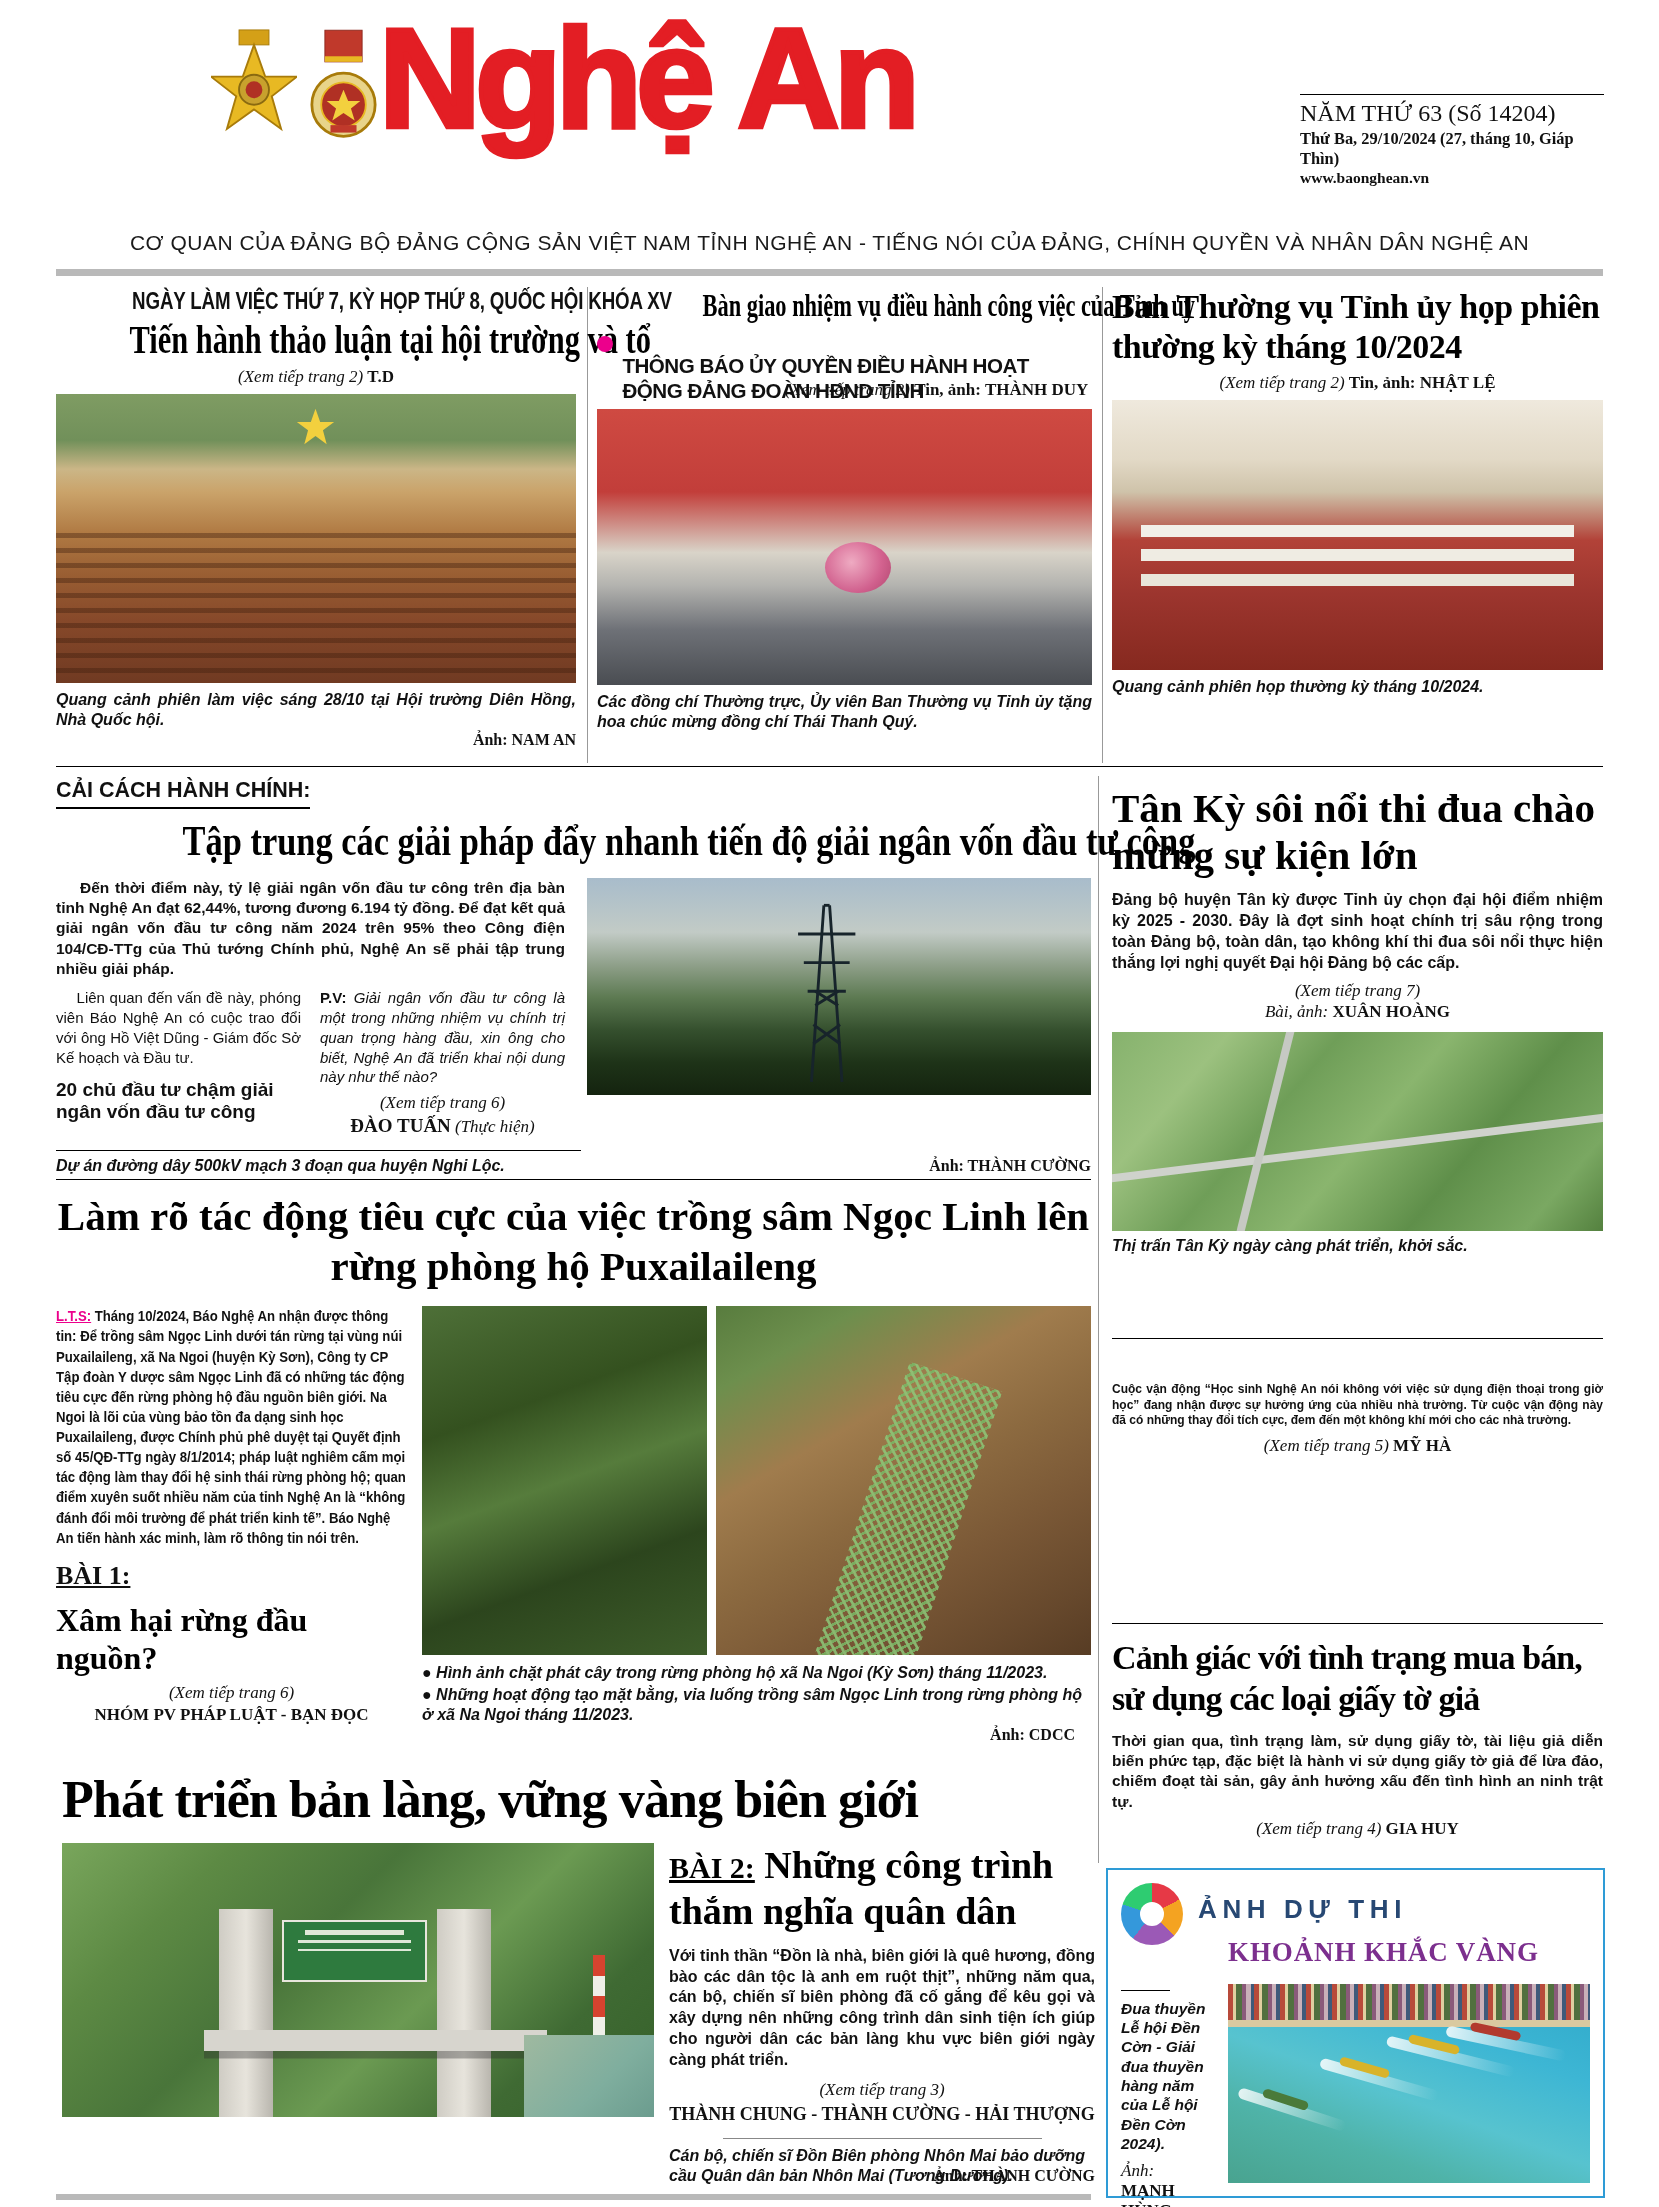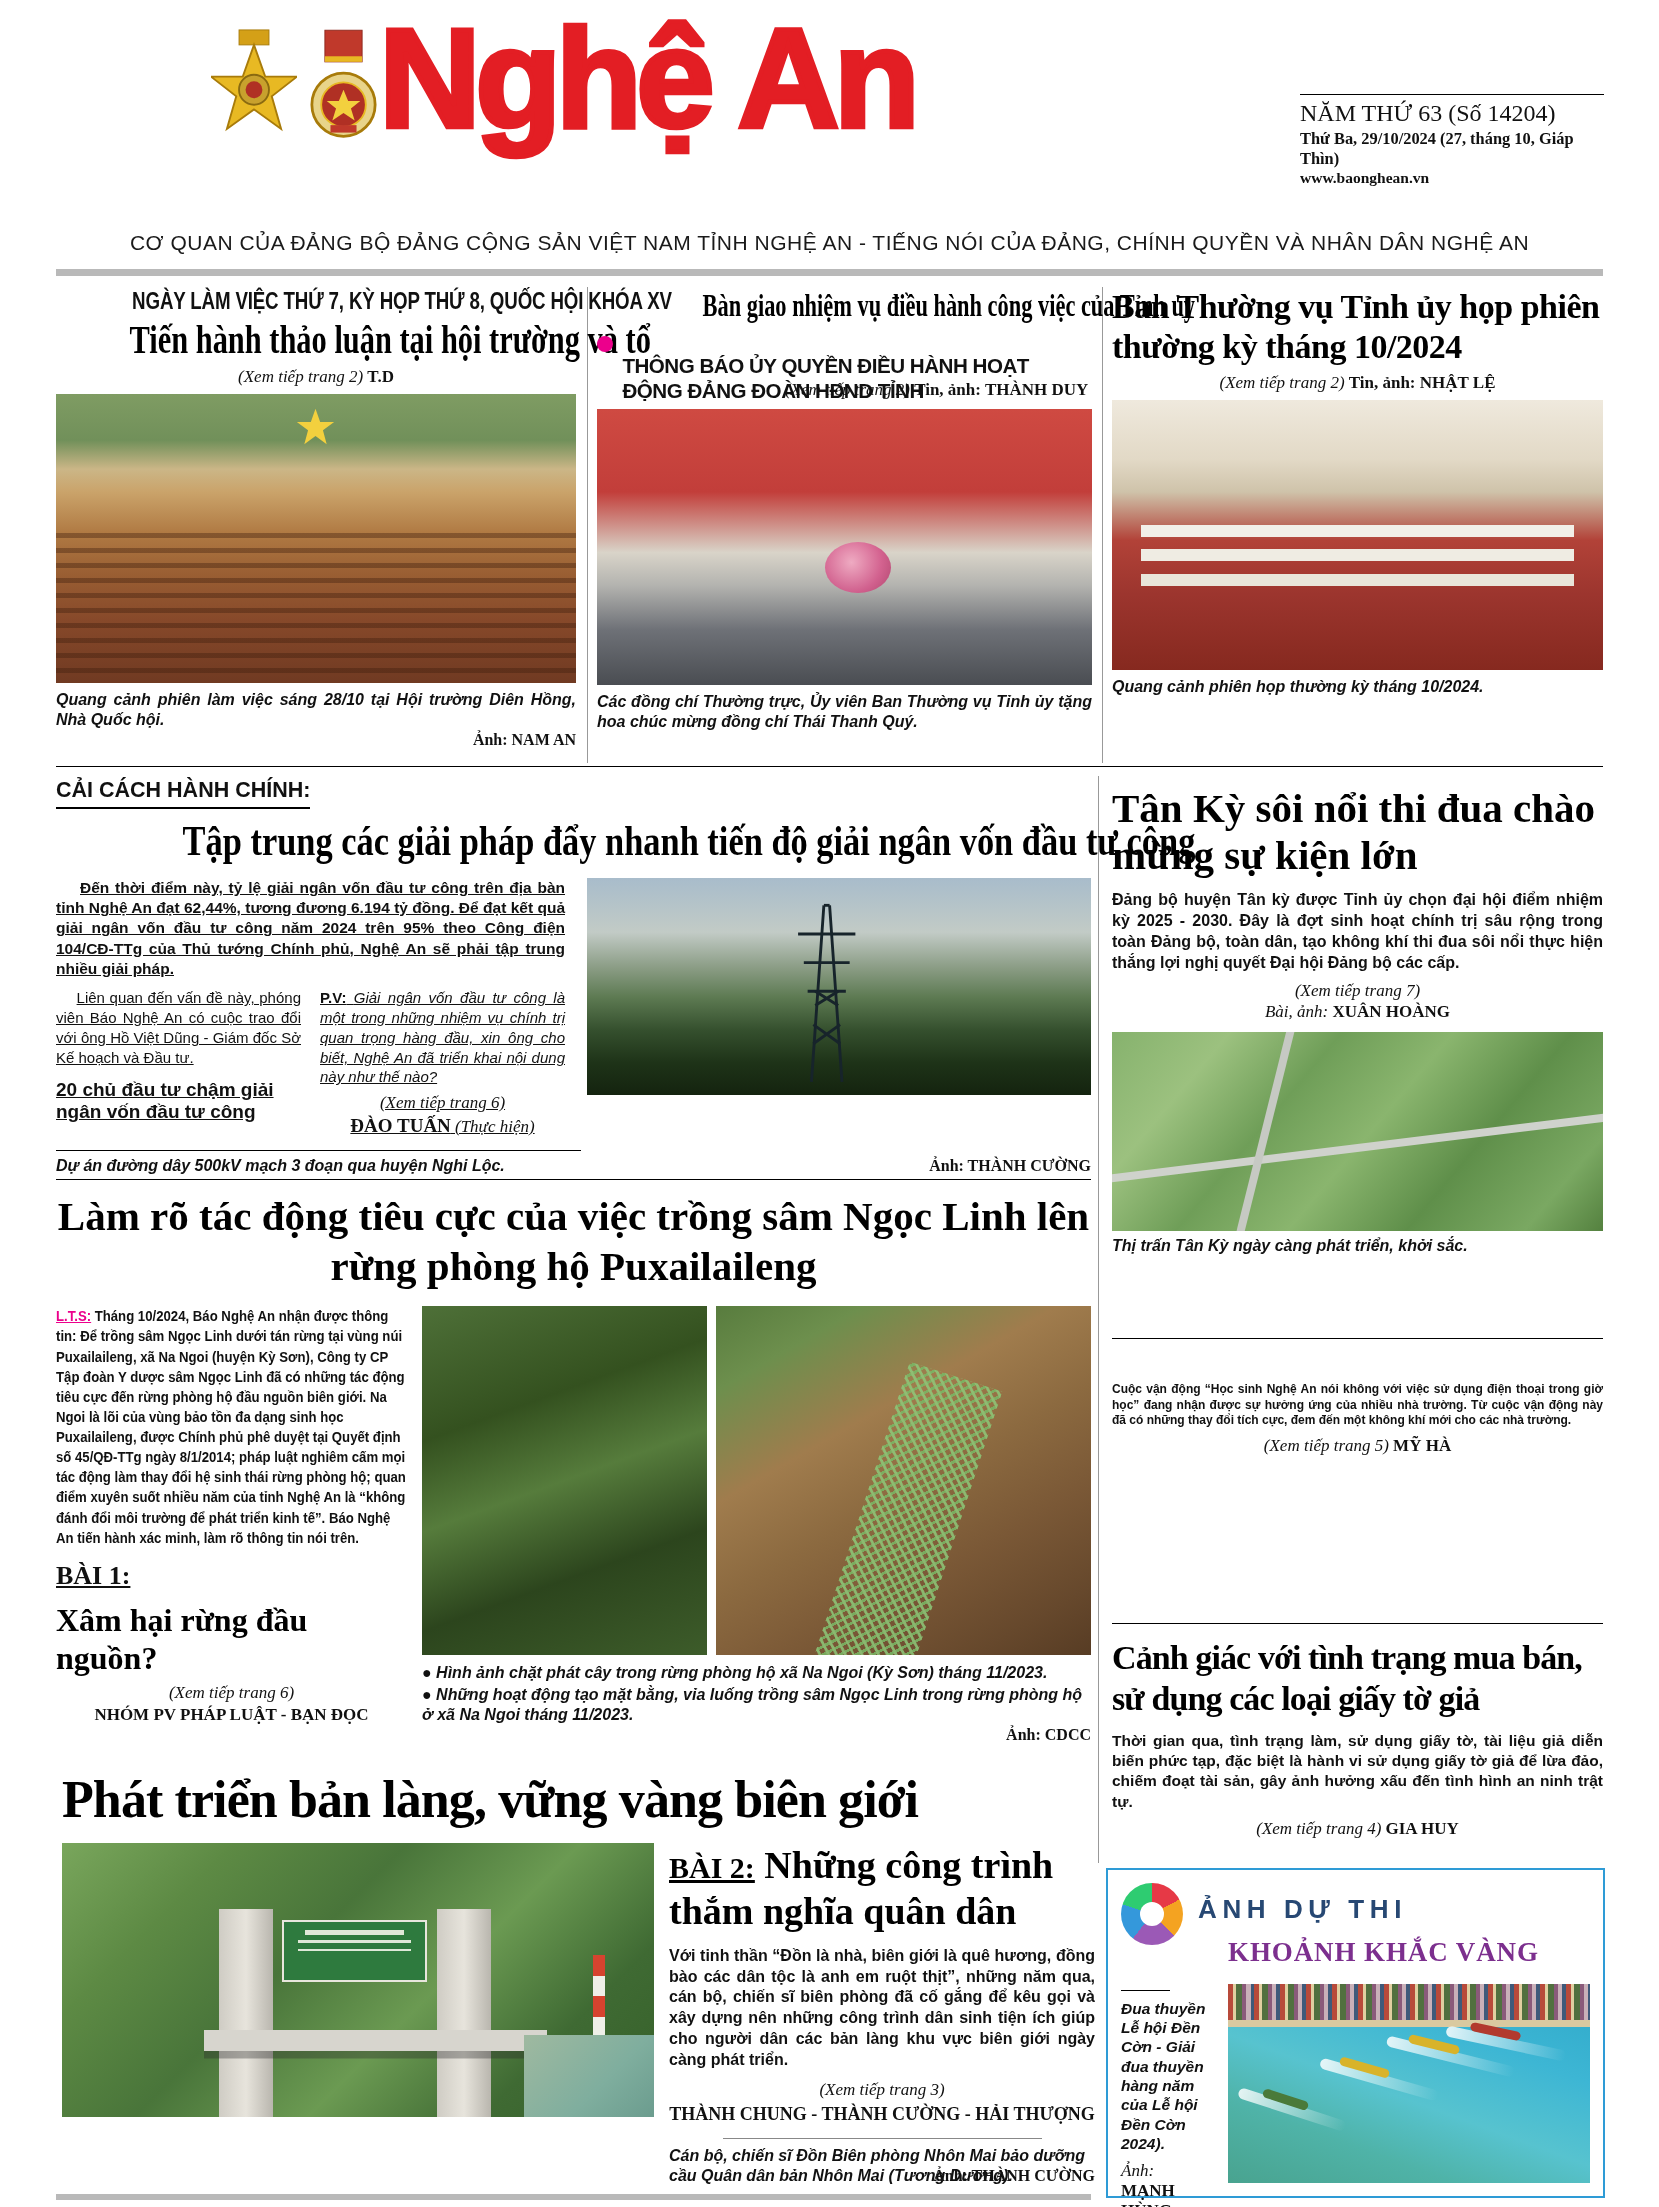--- a/index.html
+++ b/index.html
@@ -184,21 +184,21 @@
       <span>Quang cảnh phiên họp thường kỳ tháng 10/2024.</span>
     </div>
   </div>
 
   <div class="abs hline" style="left:56px; top:766px; width:1547px;"></div>
   <div class="abs vline" style="left:1098px; top:776px; height:1087px;"></div>
 
   <div class="abs" style="left:56px; top:778px; width:1035px;">
     <div><span class="section-label">CẢI CÁCH HÀNH CHÍNH:</span></div>
     <div class="ctr" style="margin-top:7.5px;"><span class="cx hl" style="transform:scaleX(.8); font-size:43px;">Tập trung các giải pháp đẩy nhanh tiến độ giải ngân vốn đầu tư công</span></div>
-    <div style="display:flex; gap:22px; margin-top:11.2px;text-decoration:underline;">
+    <div style="display:flex; gap:22px; margin-top:11.2px;">
       <div style="width:511px;">
         <div class="lead just" style="text-indent:24px;">Đến thời điểm này, tỷ lệ giải ngân vốn đầu tư công trên địa bàn tỉnh Nghệ An đạt 62,44%, tương đương 6.194 tỷ đồng. Để đạt kết quả giải ngân vốn đầu tư công năm 2024 trên 95% theo Công điện 104/CĐ-TTg của Thủ tướng Chính phủ, Nghệ An sẽ phải tập trung nhiều giải pháp.</div>
         <div style="display:flex; gap:19px; margin-top:9.4px;">
           <div style="width:245px;">
             <div class="bodytxt just" style="text-indent:20.6px;">Liên quan đến vấn đề này, phóng viên Báo Nghệ An có cuộc trao đổi với ông Hồ Việt Dũng - Giám đốc Sở Kế hoạch và Đầu tư.</div>
             <div class="subhead" style="margin-top:11.2px;">20 chủ đầu tư chậm giải ngân vốn đầu tư công</div>
           </div>
           <div style="width:245px;">
             <div class="bodytxt just">
               <span class="b">P.V:</span>
@@ -266,21 +266,21 @@
             <div class="mesh"></div>
           </div>
         </div>
         <div class="cap" style="margin-top:7.5px;">
           <span>● </span>
           <span>Hình ảnh chặt phát cây trong rừng phòng hộ xã Na Ngoi (Kỳ Sơn) tháng 11/2023.</span>
         </div>
         <div class="cap" style="margin-top:1.9px; position:relative;">
           <span>● </span>
           <span>Những hoạt động tạo mặt bằng, vỉa luống trồng sâm Ngọc Linh trong rừng phòng hộ ở xã Na Ngoi tháng 11/2023.</span>
-          <span class="credit" style="position:absolute; right:0; bottom:-20.6px;">Ảnh: CDCC</span>
+          <span class="credit" style="position:absolute; right:16px; bottom:-20.6px;">Ảnh: CDCC</span>
         </div>
       </div>
     </div>
   </div>
 
   <div class="abs" style="left:1112px; top:1338px; width:491px; border-top:1.9px solid #000; padding-top:13px;">
     <div class="lead just" style="font-size:12px; margin-top:30px;">Cuộc vận động “Học sinh Nghệ An nói không với việc sử dụng điện thoại trong giờ học” đang nhận được sự hưởng ứng của nhiều nhà trường. Từ cuộc vận động này đã có những thay đổi tích cực, đem đến một không khí mới cho các nhà trường.</div>
     <div class="ctr" style="margin-top:7.5px;">
       <span class="contline">(Xem tiếp trang 5)</span>
       <span class="byl">MỸ HÀ</span>

